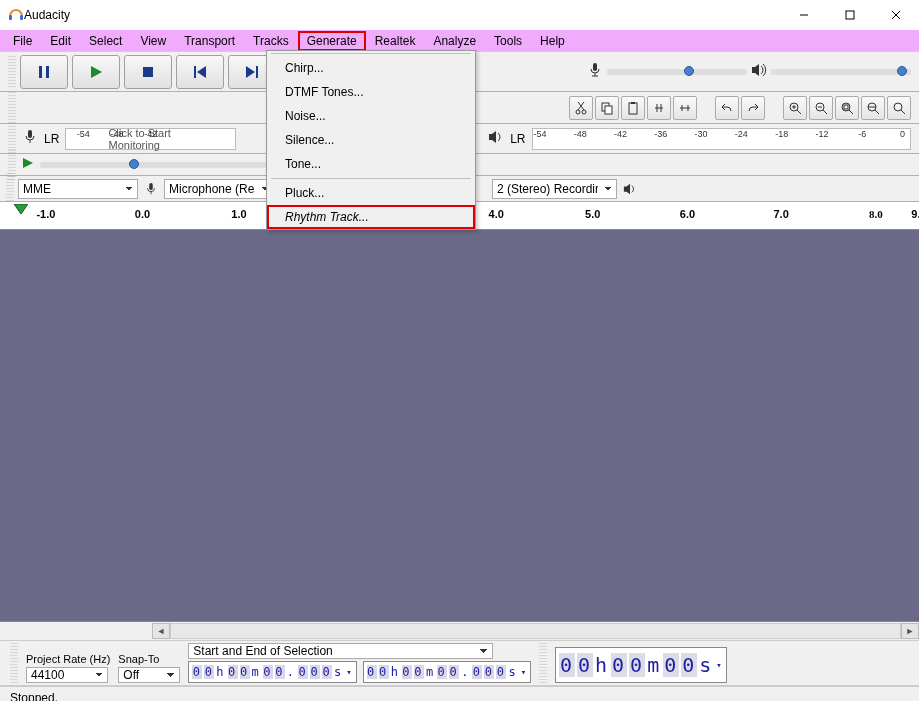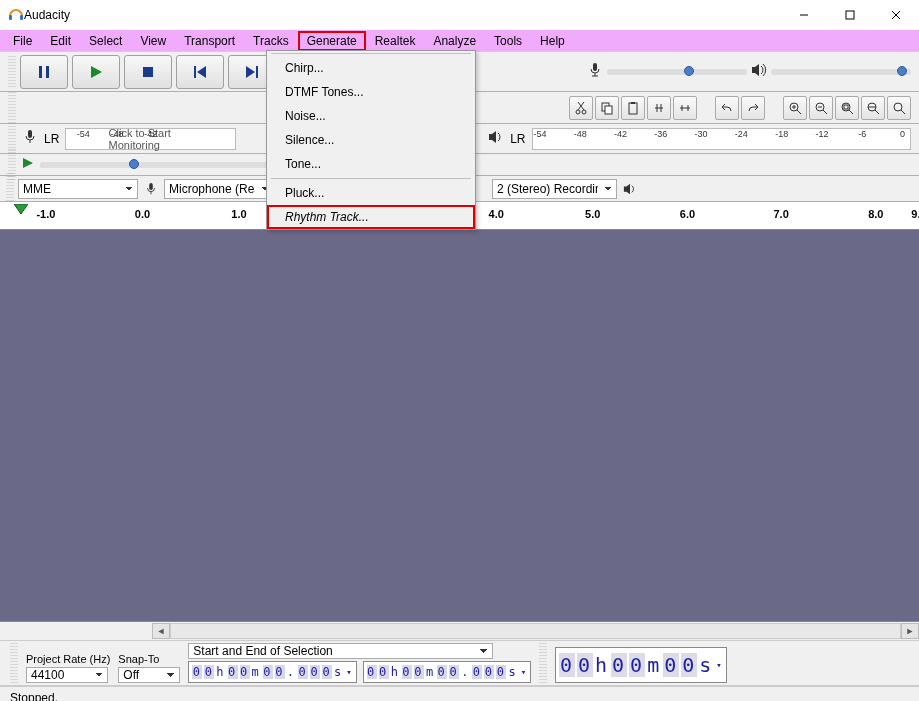--- a/index.html
+++ b/index.html
@@ -493,21 +493,21 @@
   <span class="play-head"><svg width="14" height="12">
         <polygon points="0,0 14,0 7,10" fill="#2a9a3a" stroke="#185a22"></polygon>
       </svg></span>
 <span class="tick" style="left: 5%;">-1.0</span>
     <span class="tick" style="left: 15.5%;">0.0</span>
     <span class="tick" style="left: 26%;">1.0</span>
     <span class="tick" style="left: 54%; text-align: right;">4.0</span>
     <span class="tick" style="left: 64.5%;">5.0</span>
     <span class="tick" style="left: 74.8%;">6.0</span>
     <span class="tick" style="left: 85%;">7.0</span>
-    <span class="tick" style="left: 95.3%;">8.0</span>
+    <span class="tick" style="left: 95.3%; font-family: Liberation Serif, serif;">8.0</span>
     <span class="tick" style="left: 100%;">9.0</span>
   </div>
 
 <div class="track-area"></div>
 
 <div class="hscroll-row">
   <div style="width:152px"></div>
   <div class="sb-btn">◄</div>
   <div class="track"></div>
   <div class="sb-btn">►</div>

